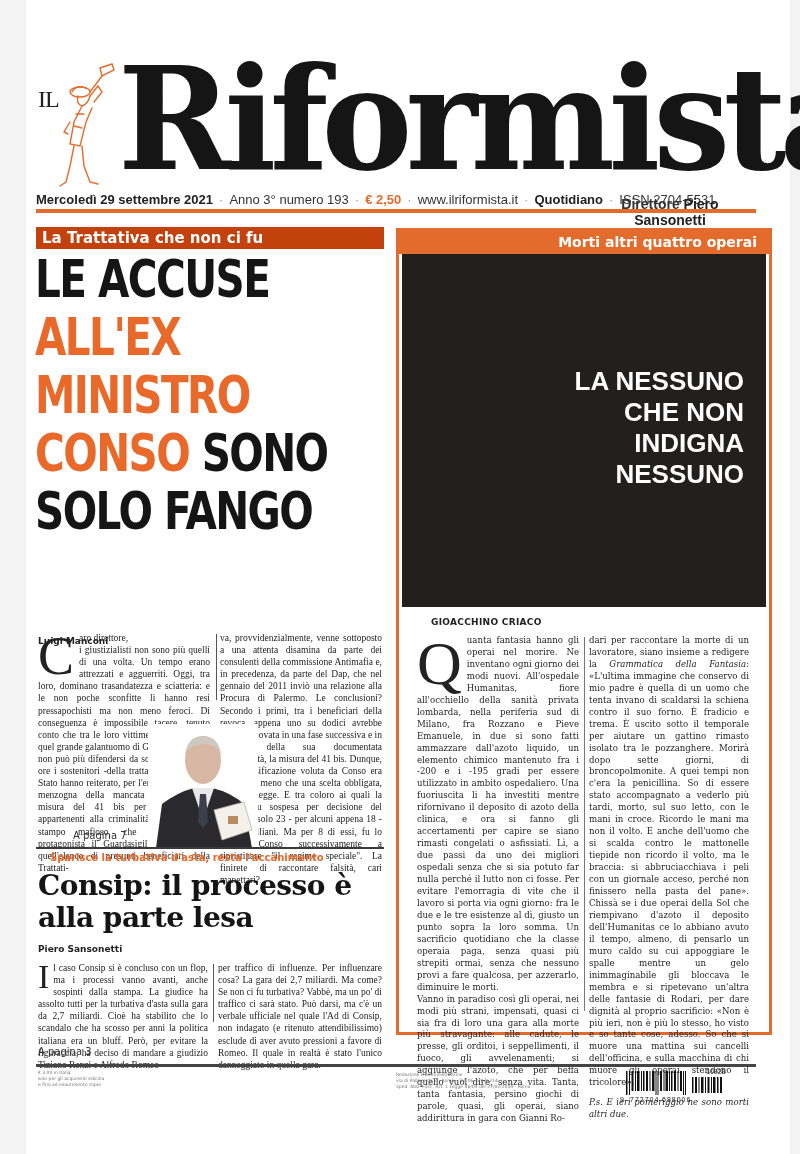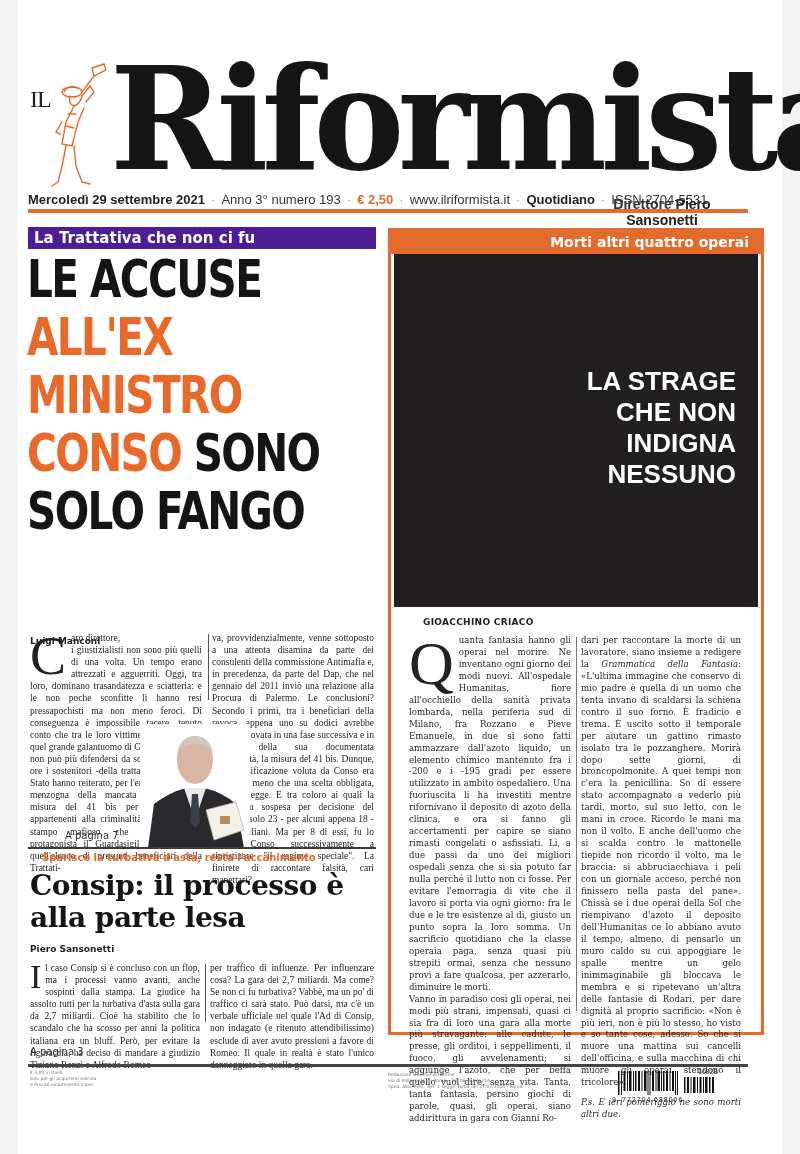--- a/index.html
+++ b/index.html
@@ -1,42 +1,42 @@
 <!DOCTYPE html>
 <html><head>
 <meta charset="utf-8">
 <style>
   html, body { margin: 0; padding: 0; }
   body {
     width: 800px; height: 1154px; background: #f3f3f3;
     font-family: "DejaVu Serif", serif; color: #1b1b1b; overflow: hidden;
   }
   .page {
-    position: absolute; left: 18px; top: 0; width: 764px; height: 1154px; background: #ffffff;
+    position: absolute; left: 26px; top: 0; width: 764px; height: 1154px; background: #ffffff;
   }
   .abs { position: absolute; }
 
   
   .logo-il { left: 12px; top: 86px; font-family: "Liberation Serif", serif; font-size: 24px; color: #222; letter-spacing: -1px; }
   .logo-figure { left: 30px; top: 62px; width: 62px; height: 130px; }
   .logo-word {
     left: 92px; top: 44px; font-family: "DejaVu Serif", serif; font-weight: bold;
     font-size: 142px; line-height: 150px; letter-spacing: -7px; color: #151515;
     transform: scaleX(0.96); transform-origin: left top;
   }
   .infobar { left: 10px; top: 192px; width: 720px; font-family: "Liberation Sans", sans-serif; font-size: 13px; color: #333; display: flex; gap: 6px; white-space: nowrap; }
   .infobar .b { font-weight: bold; color: #222; }
   .infobar .price { color: #e36b2c; font-weight: bold; }
   .infobar .dot { color: #999; }
   .director { left: 560px; top: 196px; width: 168px; text-align: center; font-family: "Liberation Sans", sans-serif; font-size: 14px; color: #333; font-weight: bold; }
   .director b { color: #222; }
   .orange-rule { left: 10px; top: 209px; width: 720px; height: 4px; background: #e36b2c; }
 
   
-  .kicker-black { left: 10px; top: 227px; width: 348px; height: 22px; background: #4c1d95; color: #fff; font-family: "DejaVu Sans", sans-serif; font-weight: bold; font-size: 15px; line-height: 22px; padding-left: 6px; box-sizing: border-box; }
+  .kicker-black { left: 10px; top: 227px; width: 348px; height: 22px; background: #c2410c; color: #fff; font-family: "DejaVu Sans", sans-serif; font-weight: bold; font-size: 15px; line-height: 22px; padding-left: 6px; box-sizing: border-box; }
   .headline {
     left: 9px; top: 250px; width: 360px; font-family: "DejaVu Sans", sans-serif; font-weight: bold;
     font-size: 52px; line-height: 58px; letter-spacing: -2px; text-transform: uppercase;
     transform: scaleX(0.78); transform-origin: left top; width: 470px;
   }
   .headline .o { color: #e8692a; }
   .headline .k { color: #151515; }
   .byline { font-family: "DejaVu Sans", sans-serif; font-weight: bold; font-size: 9px; color: #222; }
   .body-text { font-family: "Liberation Serif", serif; font-size: 9.5px; line-height: 12.1px; color: #222; text-align: justify; }
   .drop { float: left; font-family: "Liberation Serif", serif; font-size: 54px; line-height: 44px; margin: 2px 5px 0 0; color: #222; font-weight: normal; }
@@ -145,21 +145,21 @@
     <span style="float:left; font-size:34px; line-height:30px; margin-right:4px; font-family:'Liberation Serif',serif;">I</span><span>l caso Consip si è concluso con un flop, ma i processi vanno avanti, anche sospinti dalla stampa. La giudice ha assolto tutti per la turbativa d'asta sulla gara da 2,7 miliardi. Cioè ha stabilito che lo scandalo che ha scosso per anni la politica italiana era un bluff. Però, per evitare la figuraccia, ha deciso di mandare a giudizio Tiziano Renzi e Alfredo Romeo</span>
   </div>
   <div class="abs col-divider" style="left:187px; top:964px; height:58px;"></div>
   <div class="abs body-text" style="left:192px; top:962px; width:164px;">per traffico di influenze. Per influenzare cosa? La gara dei 2,7 miliardi. Ma come? Se non ci fu turbativa? Vabbè, ma un po' di traffico ci sarà stato. Può darsi, ma c'è un verbale ufficiale nel quale l'Ad di Consip, non indagato (e ritenuto attendibilissimo) esclude di aver avuto pressioni a favore di Romeo. Il quale in realtà è stato l'unico danneggiato in quella gara.</div>
   <div class="abs see-page" style="left:12px; top:1046px;">A pagina 3</div>
 
   <div class="abs rbox">
     <div class="abs rbox-head">Morti altri quattro operai</div>
     <div class="abs rbox-black">
       <div class="abs rbox-title">
-        <div>LA STRAGE</div>
+        <div>LA NESSUNO</div>
         <div>CHE NON</div>
         <div>INDIGNA</div>
         <div>NESSUNO</div>
       </div>
     </div>
     <div class="abs criaco-by">GIOACCHINO CRIACO</div>
 
     <div class="abs rtext" style="left:18px; top:404px; width:162px;">
       <span class="drop" style="font-size:62px; line-height:52px;">Q</span><span style="white-space:pre-line;">uanta fantasia hanno gli operai nel morire. Ne inventano ogni giorno dei modi nuovi. All'ospedale Humanitas, fiore all'occhiello della sanità privata lombarda, nella periferia sud di Milano, fra Rozzano e Pieve Emanuele, in due si sono fatti ammazzare dall'azoto liquido, un elemento chimico mantenuto fra i -200 e i -195 gradi per essere utilizzato in ambito ospedaliero. Una fuoriuscita li ha investiti mentre rifornivano il deposito di azoto della clinica, e ora si fanno gli accertamenti per capire se siano rimasti congelati o asfissiati. Lì, a due passi da uno dei migliori ospedali senza che si sia potuto far nulla perché il lutto non ci fosse. Per evitare l'emorragia di vite che il lavoro si porta via ogni giorno: fra le due e le tre esistenze al dì, giusto un punto sopra la loro somma. Un sacrificio quotidiano che la classe operaia paga, senza quasi più strepiti ormai, senza che nessuno provi a fare qualcosa, per azzerarlo, diminuire le morti.
 Vanno in paradiso così gli operai, nei modi più strani, impensati, quasi ci sia fra di loro una gara alla morte più stravagante: alle cadute, le presse, gli orditoi, i seppellimenti, il fuoco, gli avvelenamenti; si aggiunge l'azoto, che per beffa quello vuol dire, senza vita. Tanta, tanta fantasia, persino giochi di parole, quasi, gli operai, siano addirittura in gara con Gianni Ro-</span>

